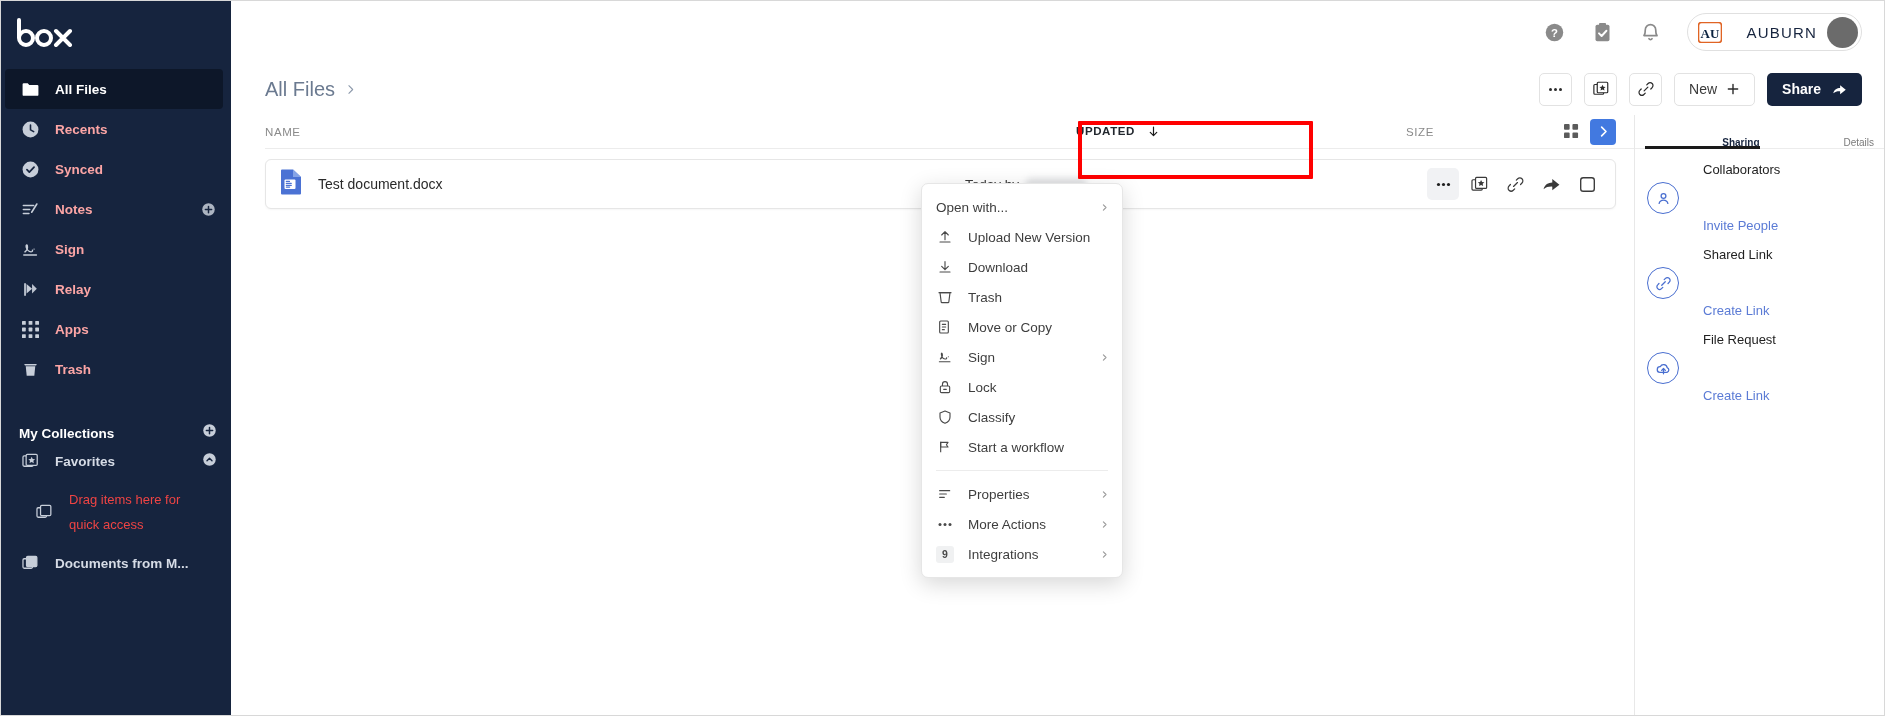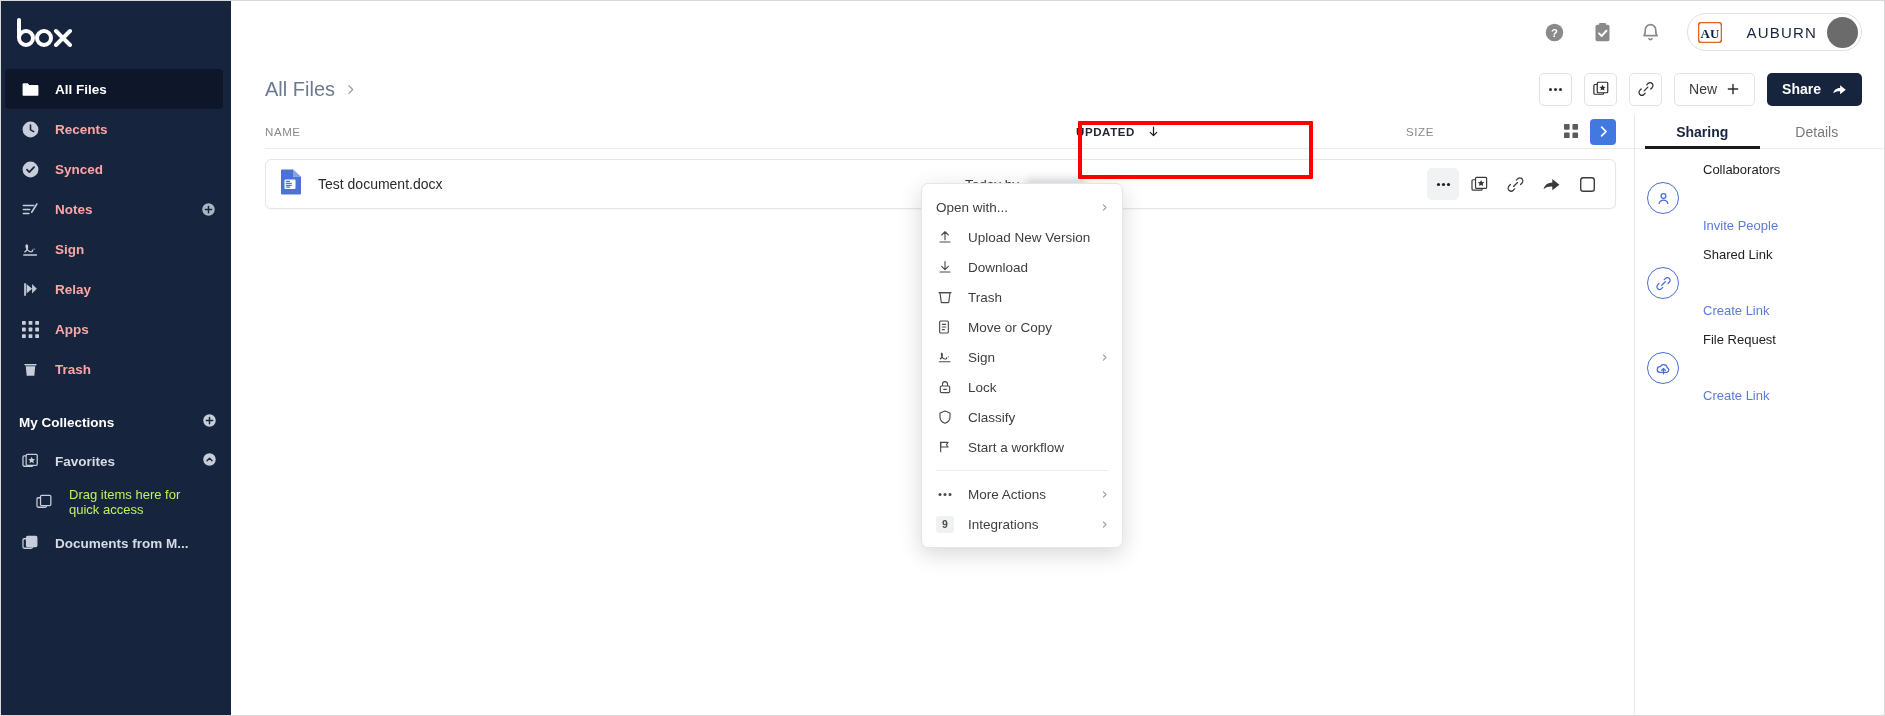--- a/index.html
+++ b/index.html
@@ -60,21 +60,21 @@
     margin: 0 8px 0 4px;
     padding-left: 14px;
   }
   .nav-item .trail {
     width: 18px; height: 18px;
     display: flex; align-items: center; justify-content: center;
     opacity: .85;
   }
   .section-head {
     display: flex;
-    align-items: center;
+    align-items: flex-end;
     height: 38px;
     padding: 0 14px 0 18px;
     margin-top: 14px;
     font-size: 13.5px;
     font-weight: 700;
     color: #ffffff;
   }
   .section-head .lbl { flex: 1; }
   .sub-item {
     display: flex;
@@ -88,23 +88,23 @@
   }
   .sub-item .ic {
     width: 22px; height: 22px; margin-right: 14px;
     display: flex; align-items: center; justify-content: center;
     flex: 0 0 22px;
   }
   .drag-hint {
     display: flex;
     align-items: center;
     padding: 6px 14px 6px 32px;
-    color: #bef264;
+    color: #ef4444;
     font-size: 13px;
-    line-height: 15px;
+    line-height: 25px;
     font-weight: 400;
   }
   .drag-hint .ic {
     width: 22px; height: 22px; margin-right: 14px;
     flex: 0 0 22px;
     display: flex; align-items: center; justify-content: center;
   }
   .drag-hint .txt { max-width: 135px; }
 
   
@@ -258,21 +258,21 @@
     display: flex;
     align-items: center;
     height: 34px;
     border-bottom: 1px solid #ececec;
     padding-right: 18px;
     font-size: 11.5px;
     letter-spacing: .6px;
     color: #8a8a8a;
   }
   .th-name { flex: 1; min-width: 0; }
-  .th-updated { width: 330px; display: flex; align-items: center; gap: 12px; color: #22272e; font-weight: 700; }
+  .th-updated { width: 330px; display: flex; gap: 12px; color: #22272e; font-weight: 700; }
   .th-size { width: 110px; }
   .th-tools { width: 100px; display: flex; align-items: center; justify-content: flex-end; gap: 6px; }
   .view-toggle {
     width: 26px; height: 26px;
     display: flex; align-items: center; justify-content: center;
     cursor: pointer; border-radius: 4px;
   }
   .view-toggle.on { background: #4279e0; }
 
   .row {
@@ -380,24 +380,24 @@
   }
   .rp-tabs {
     display: flex;
     height: 34px;
     align-items: flex-end;
     border-bottom: 1px solid #ececec;
     padding: 0 10px;
   }
   .rp-tab {
     flex: 1;
-    text-align: center;
-    font-size: 14px;
+    text-align: right;
+    font-size: 10px;
     color: #7a7a7a;
-    padding-bottom: 8px;
+    padding-bottom: 0;
     cursor: pointer;
     position: relative;
   }
   .rp-tab.on { color: #16243e; font-weight: 700; }
   .rp-tab.on::after {
     content: "";
     position: absolute;
     left: 0; right: 0; bottom: -1px;
     height: 3px; background: #1a1a1a;
   }
@@ -835,20 +835,33 @@
               <svg width="16" height="16" viewBox="0 0 24 24" fill="none" stroke="#4a4a4a" stroke-width="1.7" stroke-linejoin="round">
                   <path d="M5.5 4v16"></path>
                   <path d="M5.5 5h11l-2.4 3.6L16.5 12h-11z"></path>
                 </svg>
             </span>
             <span class="mlbl">Start a workflow</span>
           </div>
 
           <div class="menu-sep"></div>
 
+          <div class="mi">
+            <span class="mic">
+              <svg width="16" height="16" viewBox="0 0 24 24" fill="none" stroke="#4a4a4a" stroke-width="1.8" stroke-linecap="round">
+                  <path d="M4 7h15M4 12h10M4 17h7"></path>
+                </svg>
+            </span>
+            <span class="mlbl">Properties</span>
+            <span class="marrow">
+              <svg width="9" height="9" viewBox="0 0 24 24">
+                  <path d="M9 5l7 7-7 7" stroke="#9b9b9b" stroke-width="3" fill="none" stroke-linecap="round" stroke-linejoin="round"></path>
+                </svg>
+            </span>
+          </div>
 
           <div class="mi">
             <span class="mic">
               <svg width="16" height="5" viewBox="0 0 18 6" fill="#4a4a4a">
                   <circle cx="3" cy="3" r="1.8"></circle>
                   <circle cx="9" cy="3" r="1.8"></circle>
                   <circle cx="15" cy="3" r="1.8"></circle>
                 </svg>
             </span>
             <span class="mlbl">More Actions</span>

